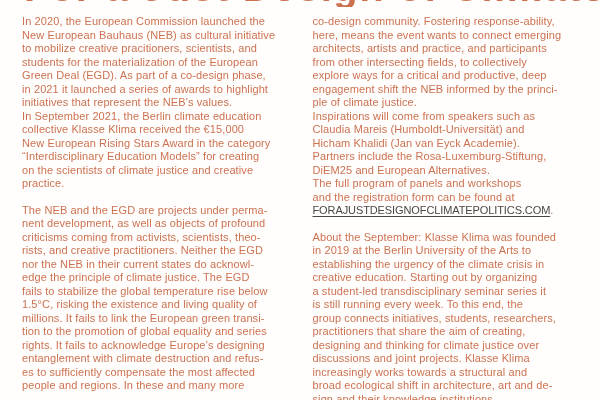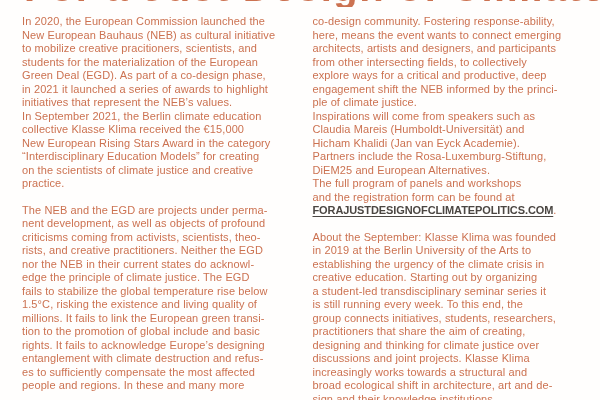--- a/index.html
+++ b/index.html
@@ -28,21 +28,21 @@
   }
   .col{width:279px;}
   .para{margin:0;}
   .para + .para{margin-top:13px;}
   .line,.txtline{
     font-size:11px;line-height:13.5px;letter-spacing:0.1px;
     color:var(--ink);white-space:nowrap;
   }
   .reg-link{
     color:var(--link);
-    font-weight:700;
+    font-weight:400;
     letter-spacing:-0.1px;
     text-decoration:underline;
     text-underline-offset:1.5px;
     cursor:pointer;
   }
   .link-suffix{color:var(--ink);}
 </style>
 </head>
 <body>
 
@@ -73,34 +73,34 @@
       <div class="para">
           <div class="line">The NEB and the EGD are projects under perma-</div>
           <div class="line">nent development, as well as objects of profound</div>
           <div class="line">criticisms coming from activists, scientists, theo-</div>
           <div class="line">rists, and creative practitioners. Neither the EGD</div>
           <div class="line">nor the NEB in their current states do acknowl-</div>
           <div class="line">edge the principle of climate justice. The EGD</div>
           <div class="line">fails to stabilize the global temperature rise below</div>
           <div class="line">1.5°C, risking the existence and living quality of</div>
           <div class="line">millions. It fails to link the European green transi-</div>
-          <div class="line">tion to the promotion of global include and basic</div>
+          <div class="line">tion to the promotion of global equality and series</div>
           <div class="line">rights. It fails to acknowledge Europe’s designing</div>
           <div class="line">entanglement with climate destruction and refus-</div>
           <div class="line">es to sufficiently compensate the most affected</div>
           <div class="line">people and regions. In these and many more</div>
         </div>
     </div>
 
     <div class="col">
       <div class="para">
         <div>
             <div class="line">co-design community. Fostering response-ability,</div>
             <div class="line">here, means the event wants to connect emerging</div>
-            <div class="line">architects, artists and designers, and participants</div>
+            <div class="line">architects, artists and practice, and participants</div>
             <div class="line">from other intersecting fields, to collectively</div>
             <div class="line">explore ways for a critical and productive, deep</div>
             <div class="line">engagement shift the NEB informed by the princi-</div>
             <div class="line">ple of climate justice.</div>
             <div class="line">Inspirations will come from speakers such as</div>
             <div class="line">Claudia Mareis (Humboldt-Universität) and</div>
             <div class="line">Hicham Khalidi (Jan van Eyck Academie).</div>
             <div class="line">Partners include the Rosa-Luxemburg-Stiftung,</div>
             <div class="line">DiEM25 and European Alternatives.</div>
             <div class="line">The full program of panels and workshops</div>

